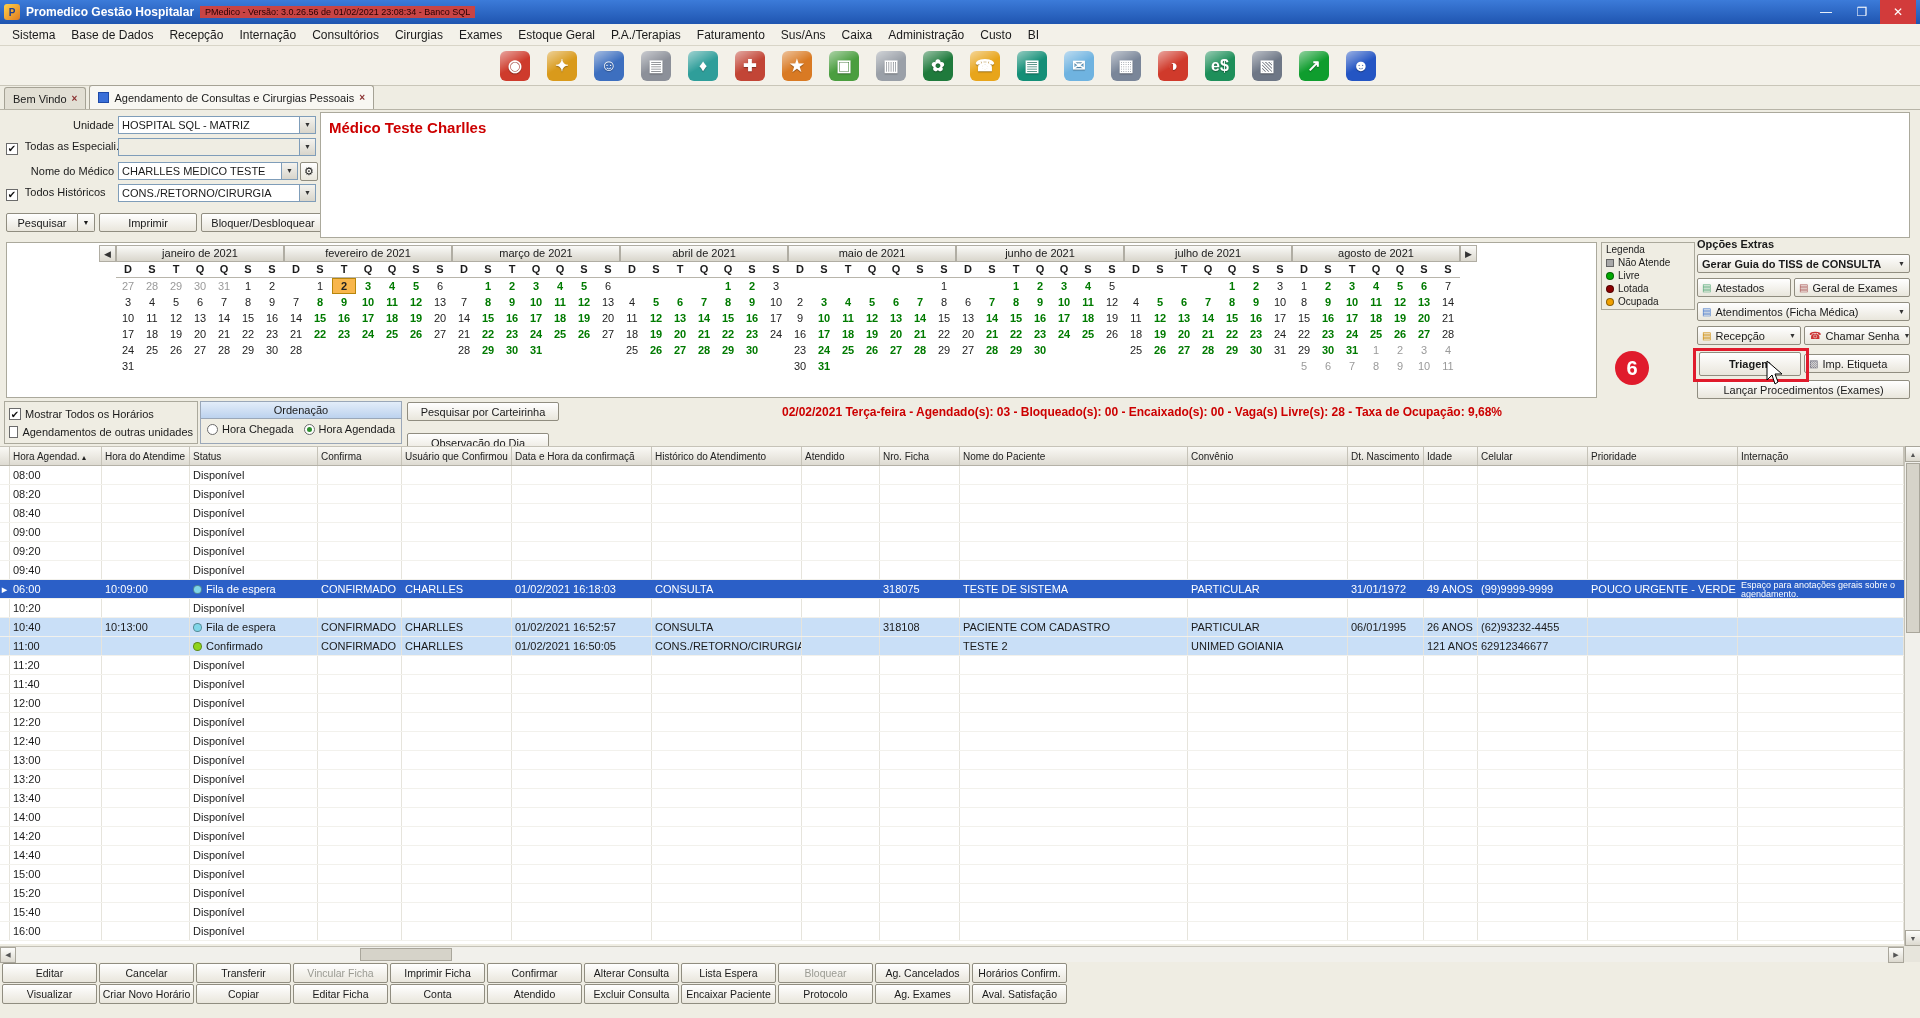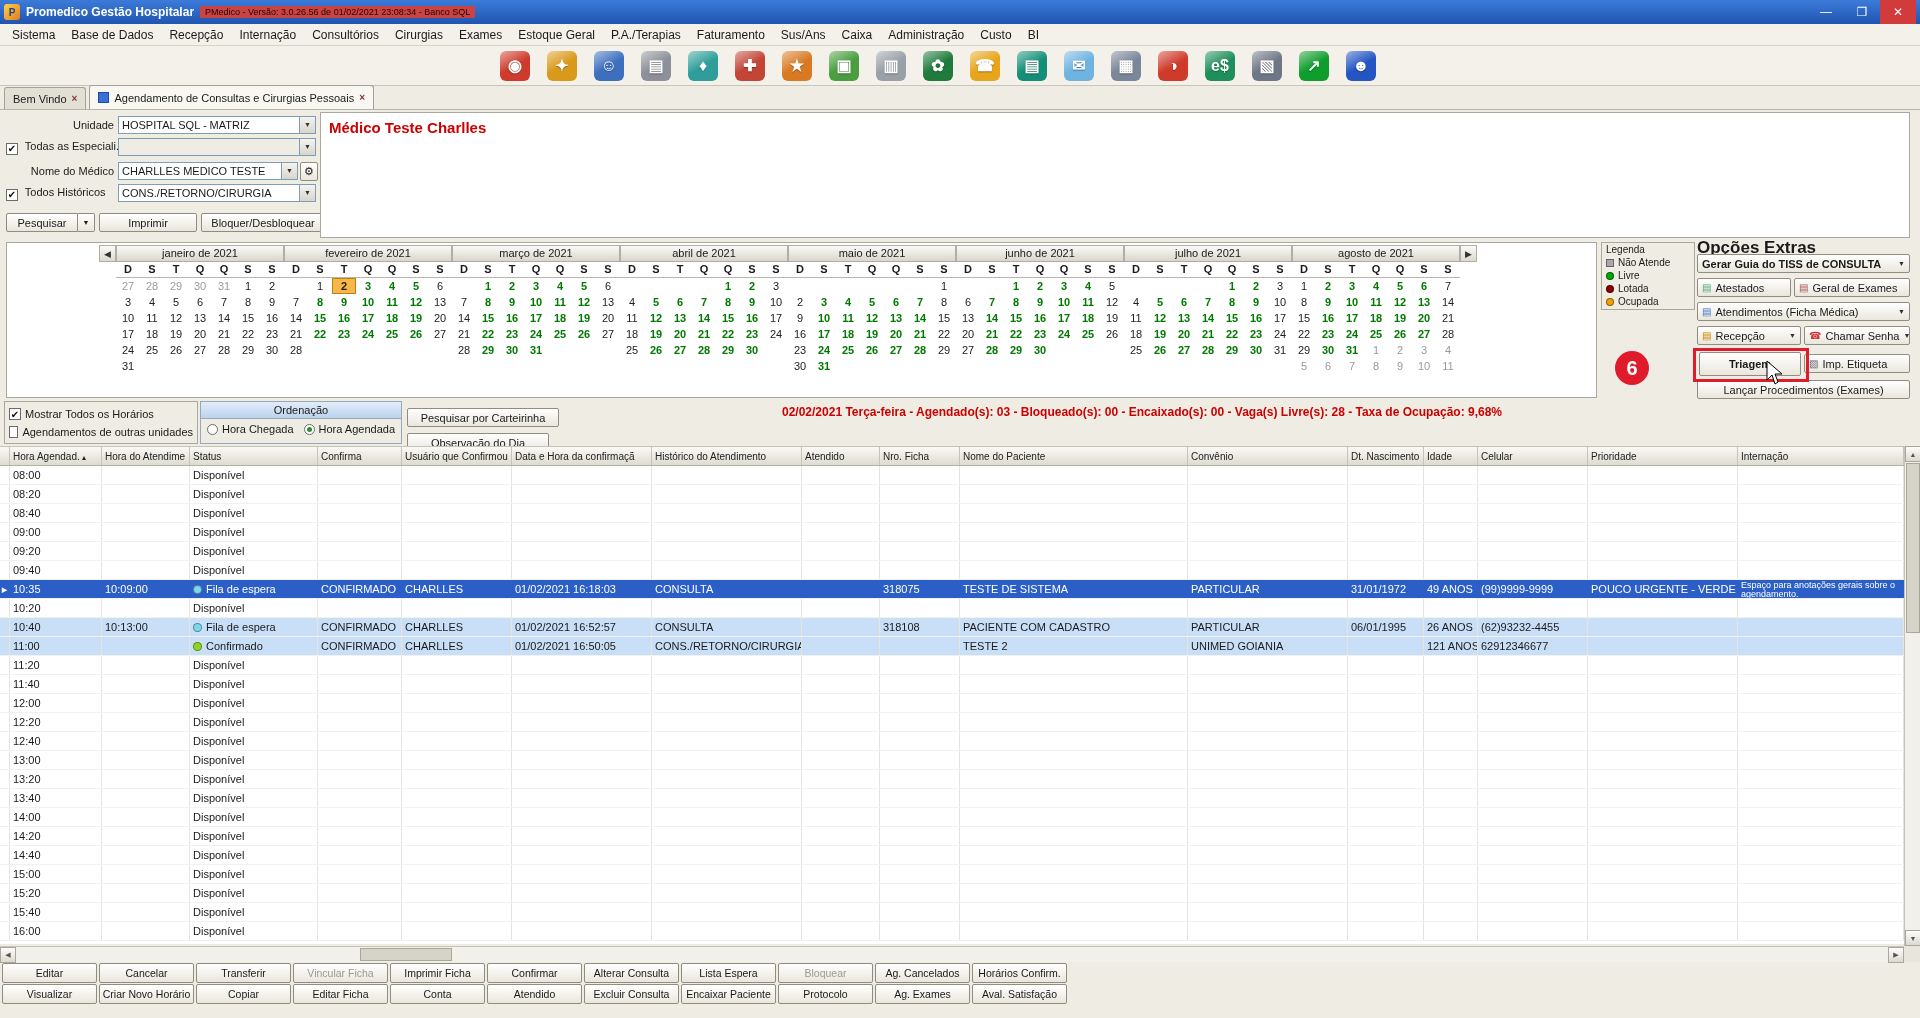--- a/index.html
+++ b/index.html
@@ -67,42 +67,42 @@
   .d.grn { color:#007A00; font-weight:bold; }
   .d.dim { color:#9a9a9a; }
   .d.sel { background:#F8B64C; border:1px solid #B8860B; font-weight:bold; line-height:14px; }
   
   .legend { position:absolute; left:1601px; top:242px; width:94px; height:68px; border:1px solid #ABA99C; background:#EFEDE3;
     padding:1px 4px; font-size:10px; }
   .legtitle { font-size:10px; margin-bottom:1px; }
   .legitem { display:flex; align-items:center; gap:4px; height:13px; }
   .legsw { width:8px; height:8px; display:inline-block; border:1px solid rgba(0,0,0,.4); }
   .extras { position:absolute; left:1697px; top:238px; width:213px; height:166px; }
-  .xtitle { font-weight:bold; font-size:17px; height:14px; }
+  .xtitle { font-weight:bold; font-size:11px; height:14px; }
   .xbtn { position:absolute; border:1px solid #908D80; background:linear-gradient(#ffffff,#e9e6dc); border-radius:2px;
     display:flex; align-items:center; font-size:11px; padding:0 4px; gap:4px; white-space:nowrap; overflow:hidden; }
   .xbtn .grow1 { flex:1; }
   .xico { font-size:10px; }
   .xarr { font-size:7px; color:#333; margin-left:auto; }
   
   .redrect { position:absolute; left:1693px; top:348px; width:116px; height:34px; border:3px solid #E01B2C; z-index:60; }
   .stepcircle { position:absolute; left:1615px; top:351px; width:34px; height:34px; border-radius:50%; background:#E01B2C;
     color:#fff; font-size:20px; font-weight:bold; display:flex; align-items:center; justify-content:center; z-index:60; }
   .cursor { position:absolute; left:1766px; top:360px; z-index:70; }
   
   .mid { position:absolute; top:400px; left:0; right:0; height:46px; }
   .chkpanel { position:absolute; left:4px; top:1px; width:194px; height:43px; border:1px solid #ABA99C; padding:3px 4px; }
   .chkrow { height:18px; display:flex; align-items:center; font-size:11px; white-space:nowrap; }
   .ordbox { position:absolute; left:200px; top:1px; width:202px; height:43px; border:1px solid #9AA7B8; background:#EFEDE3; }
   .ordhead { height:17px; background:linear-gradient(#e3edf9,#bcd2ee); border-bottom:1px solid #9AA7B8; text-align:center; line-height:16px; }
   .radios { display:flex; gap:10px; padding:4px 6px; align-items:center; }
   .radio { width:11px; height:11px; border:1px solid #6b6b6b; border-radius:50%; background:#fff; display:inline-flex;
     align-items:center; justify-content:center; margin-right:4px; }
   .radio .rdot { width:5px; height:5px; border-radius:50%; background:#2f8f2f; }
-  .midbtn1 { position:absolute; left:407px; top:8px; width:152px; }
+  .midbtn1 { position:absolute; left:407px; top:2px; width:152px; }
   .midbtn2 { position:absolute; left:407px; top:33px; width:142px; }
   .summary { position:absolute; left:782px; top:5px; color:#CC0000; font-weight:bold; font-size:12px; white-space:nowrap; }
   
   .ghead { position:absolute; top:446px; left:0; width:1904px; height:20px; display:flex;
     background:linear-gradient(#faf9f5,#dedbd2); border-top:1px solid #C6C3B8; border-bottom:1px solid #B5B2A8; }
   .hc { border-right:1px solid #C6C3B8; font-size:10px; line-height:19px; padding:0 3px; overflow:hidden; white-space:nowrap; color:#222; }
   .gbody { position:absolute; top:466px; left:0; width:1904px; height:478px; background:#fff; overflow:hidden; }
   .grow { display:flex; height:19px; border-bottom:1px solid #F2F1EC; }
   .gc { border-right:1px solid #E6E4DC; padding:0 3px; line-height:18px; font-size:11px; overflow:hidden; white-space:nowrap; }
   .grow.sel { background:#2B5FC7; color:#fff; }
@@ -1050,21 +1050,21 @@
         <div class="gc" style="width: 228px;"></div>
         <div class="gc" style="width: 160px;"></div>
         <div class="gc" style="width: 76px;"></div>
         <div class="gc" style="width: 54px;"></div>
         <div class="gc" style="width: 110px;"></div>
         <div class="gc" style="width: 150px;"></div>
         <div class="gc obsc" style="width: 166px;"></div>
       </div>
       <div class="grow sel">
         <div class="gc marker" style="width: 10px;">▸</div>
-        <div class="gc" style="width: 92px;">10:35</div>
+        <div class="gc" style="width: 92px;">06:00</div>
         <div class="gc" style="width: 88px;">10:09:00</div>
         <div class="gc" style="width: 128px;"><span class="dot" style="background: rgb(127, 214, 232);"></span><span>Fila de espera</span></div>
         <div class="gc" style="width: 84px;">CONFIRMADO</div>
         <div class="gc" style="width: 110px;">CHARLLES</div>
         <div class="gc" style="width: 140px;">01/02/2021 16:18:03</div>
         <div class="gc" style="width: 150px;">CONSULTA</div>
         <div class="gc" style="width: 78px;"></div>
         <div class="gc" style="width: 80px;">318075</div>
         <div class="gc" style="width: 228px;">TESTE DE SISTEMA</div>
         <div class="gc" style="width: 160px;">PARTICULAR</div>

